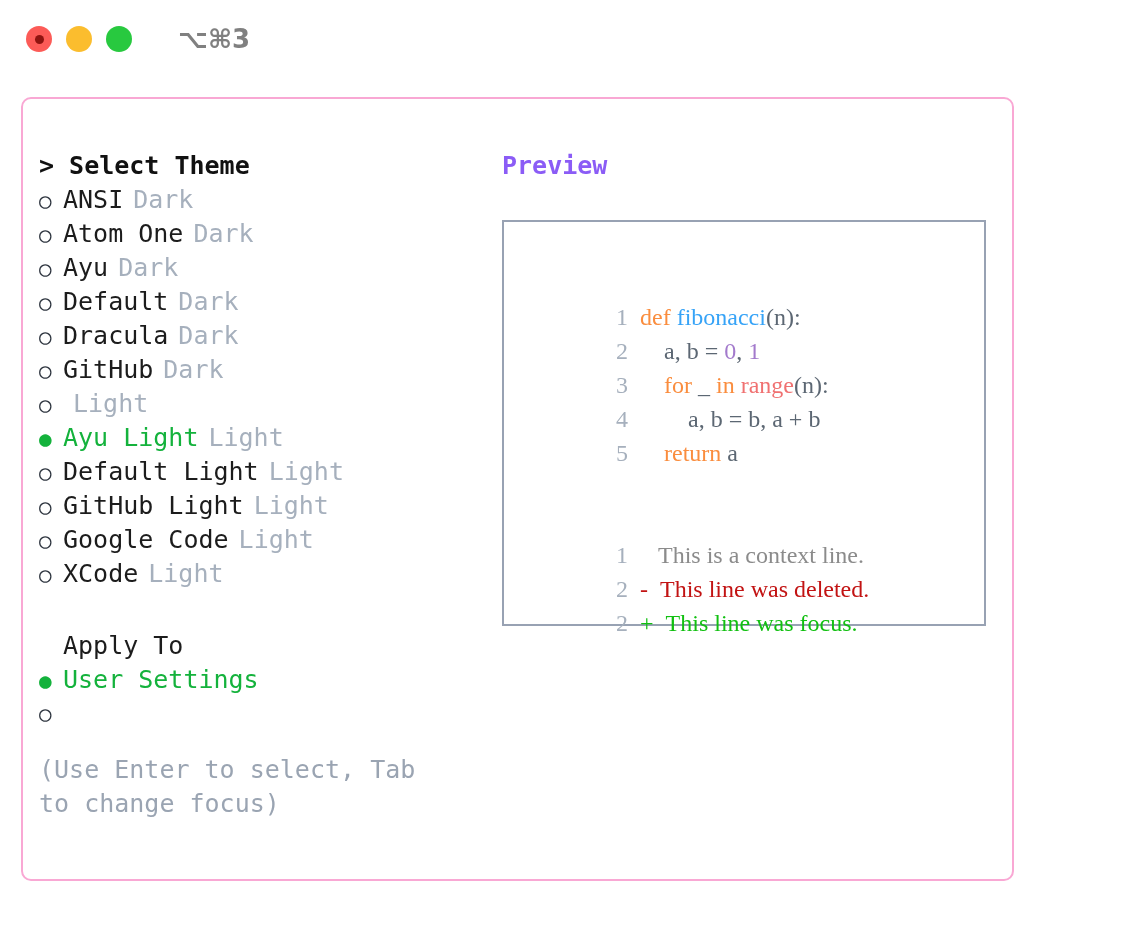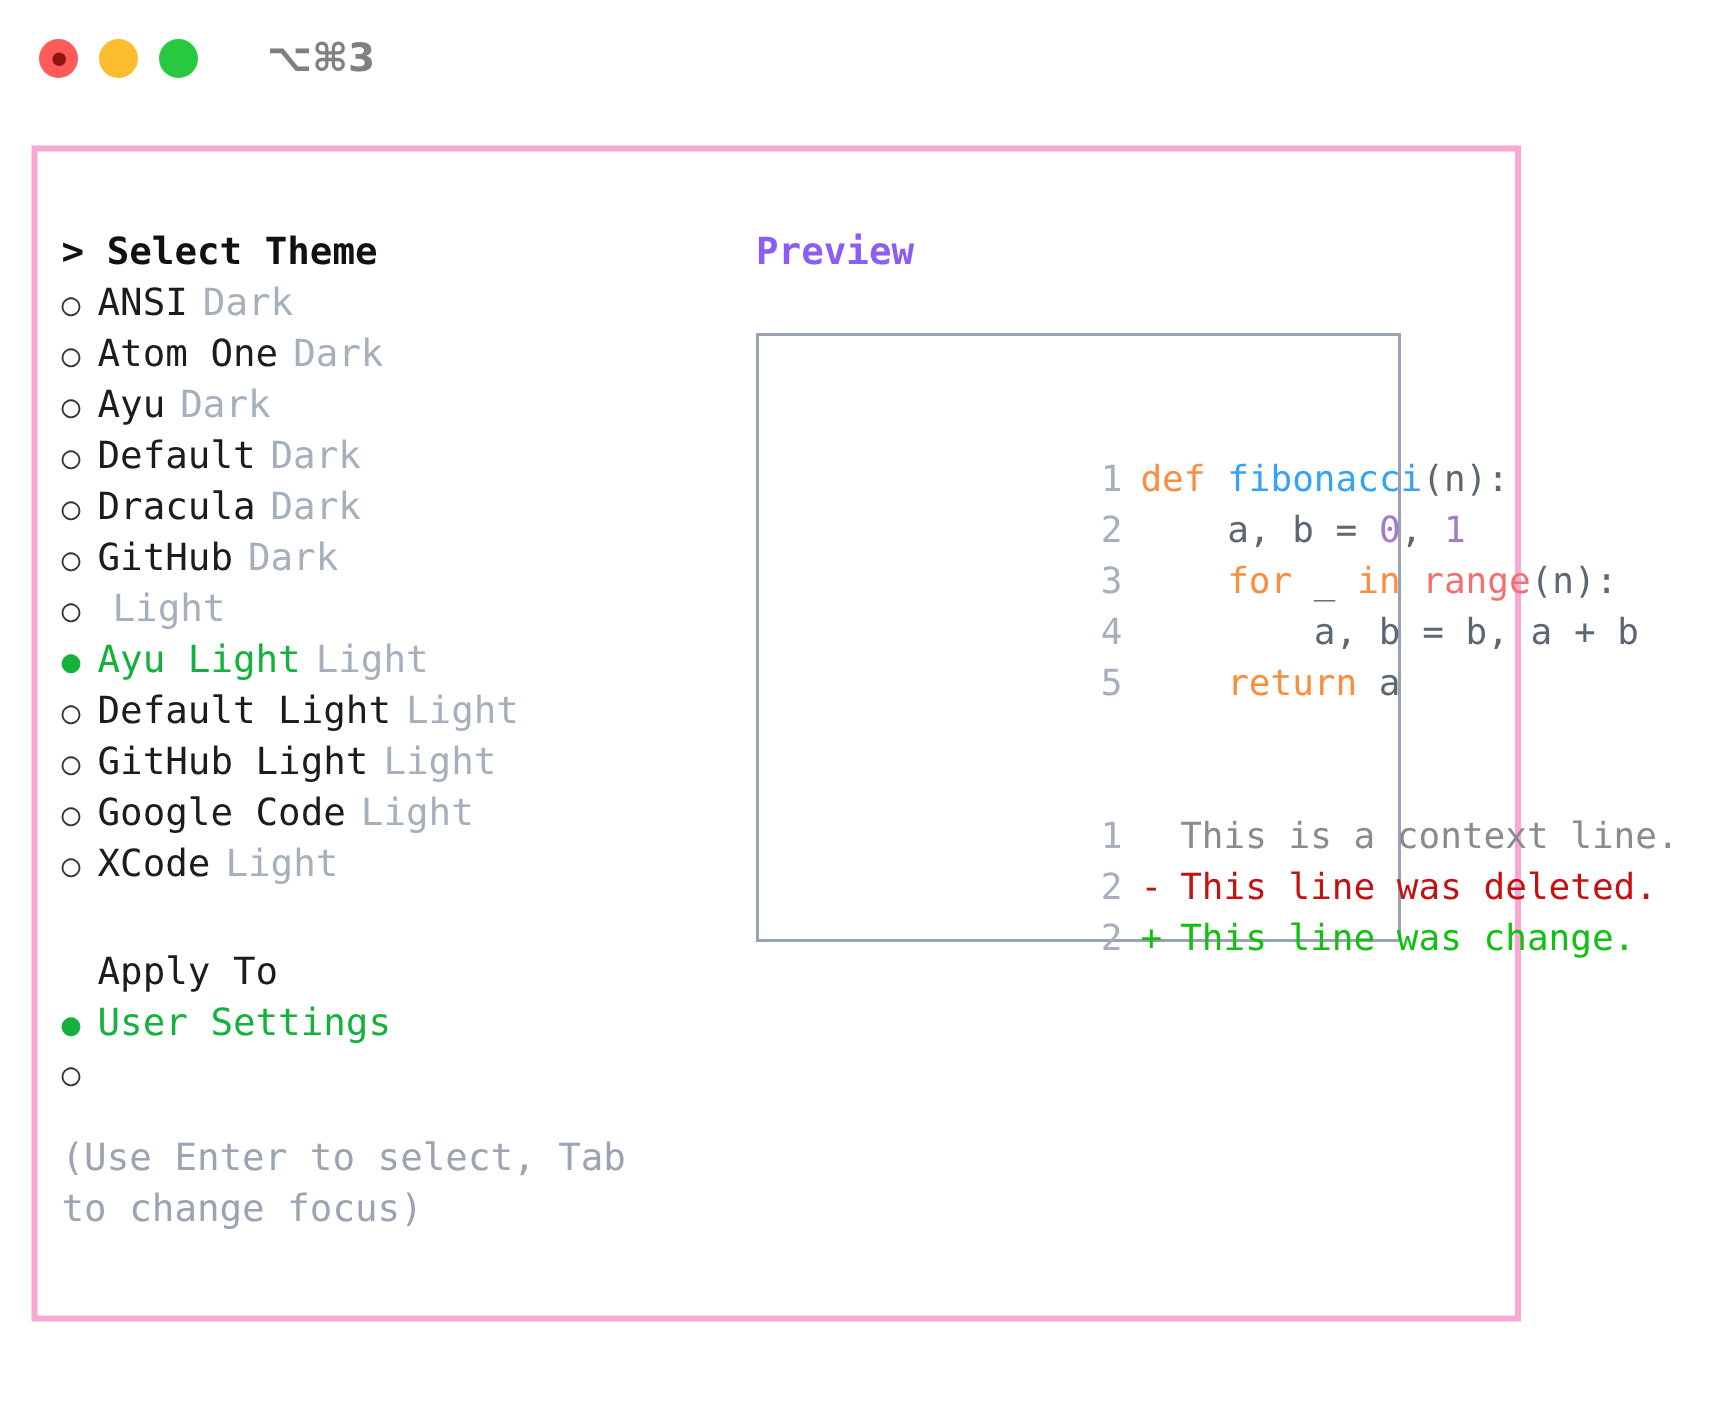--- a/index.html
+++ b/index.html
@@ -64,22 +64,22 @@
     font-family: "DejaVu Sans", "Liberation Sans", sans-serif;
   }
 
   
   .panel {
     position: absolute;
     left: 21px;
     top: 97px;
     width: 993px;
     height: 784px;
-    border: 4px solid #f9a8d4;
-    border-radius: 0;
+    border: 2px solid #f9a8d4;
+    border-radius: 10px;
     box-sizing: border-box;
     background: #ffffff;
   }
   .columns {
     position: absolute;
     left: 0; top: 0;
     width: 100%;
     height: 100%;
   }
 
@@ -145,26 +145,27 @@
     width: 500px;
   }
   .preview-title {
     font-size: 25px;
     font-weight: bold;
     color: #8b5cf6;
     line-height: 34px;
   }
   .preview-box {
     margin-top: 37px;
-    width: 430px;
+    width: 484px;
     height: 406px;
     border: 2px solid #98a2b3;
     box-sizing: border-box;
     padding: 44px 0 0 18px;
     background: #ffffff;
+    font-family: Liberation Serif, serif;
   }
   .code-line {
     font-size: 24px;
     line-height: 34px;
     white-space: pre;
     height: 34px;
   }
   .ln {
     color: #a6b0bd;
     display: inline-block;
@@ -311,21 +312,21 @@
           <div class="gap"></div>
 
           <div>
             <div class="code-line">
               <span class="ln">1</span><span class="ctx"> </span><span class="ctx" style="padding-left:12px">This is a context line.</span>
             </div>
             <div class="code-line">
               <span class="ln">2</span><span class="del">-</span><span class="del" style="padding-left:12px">This line was deleted.</span>
             </div>
             <div class="code-line">
-              <span class="ln">2</span><span class="add">+</span><span class="add" style="padding-left:12px">This line was change.</span>
+              <span class="ln">2</span><span class="add">+</span><span class="add" style="padding-left:12px">This line was focus.</span>
             </div>
           </div>
 
         </div>
       </div>
 
     </div>
   </div>
 </div>
 

